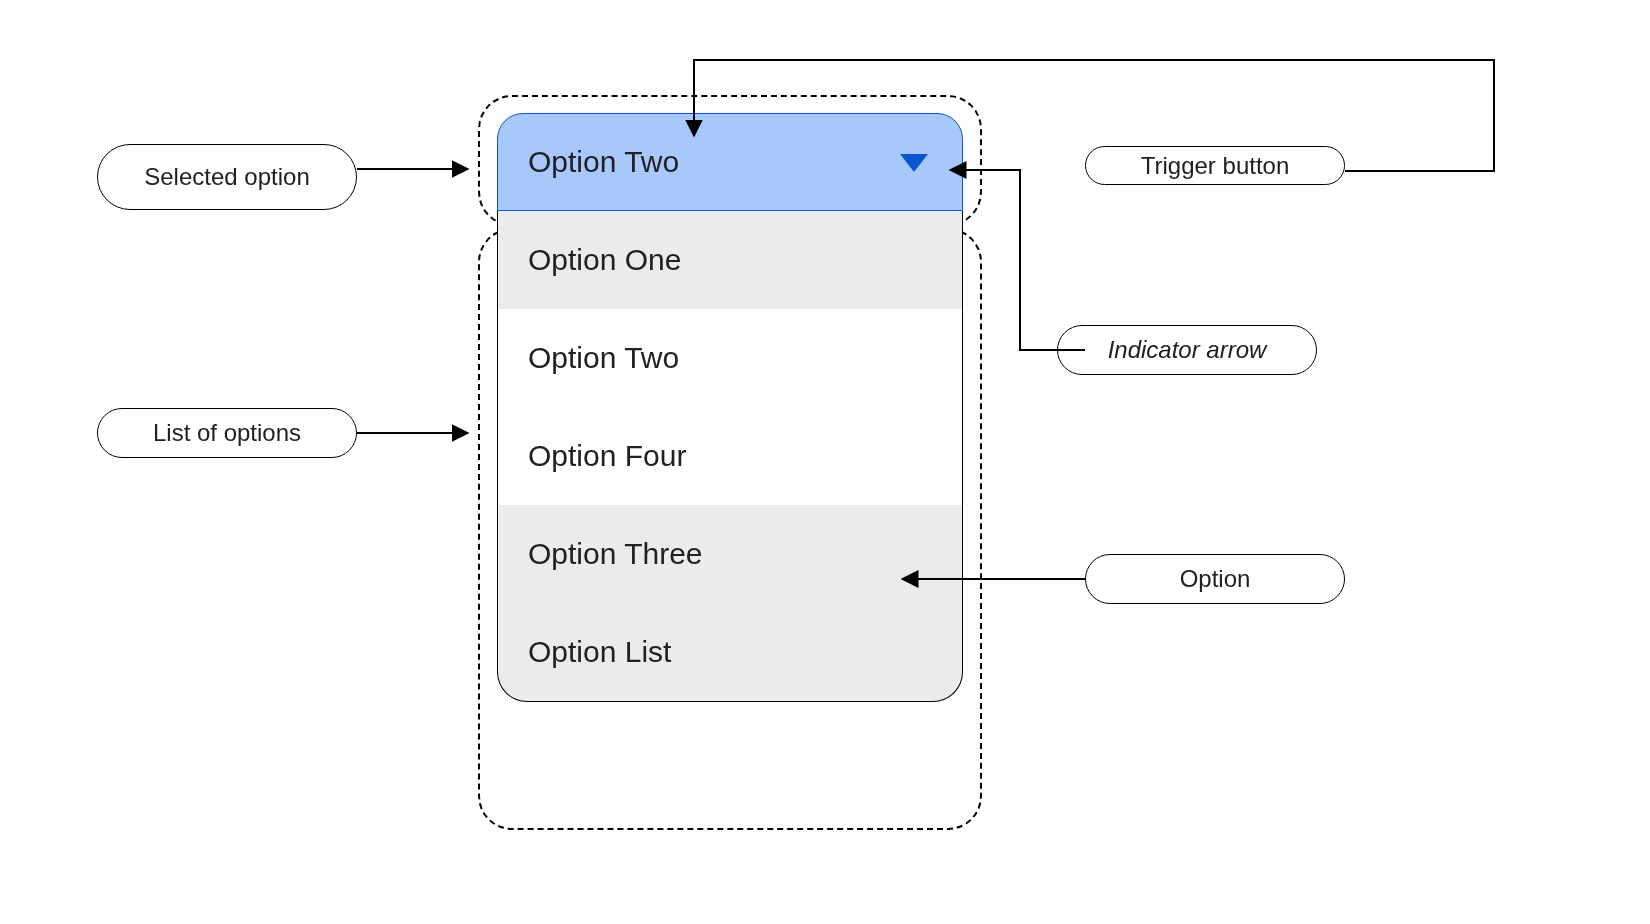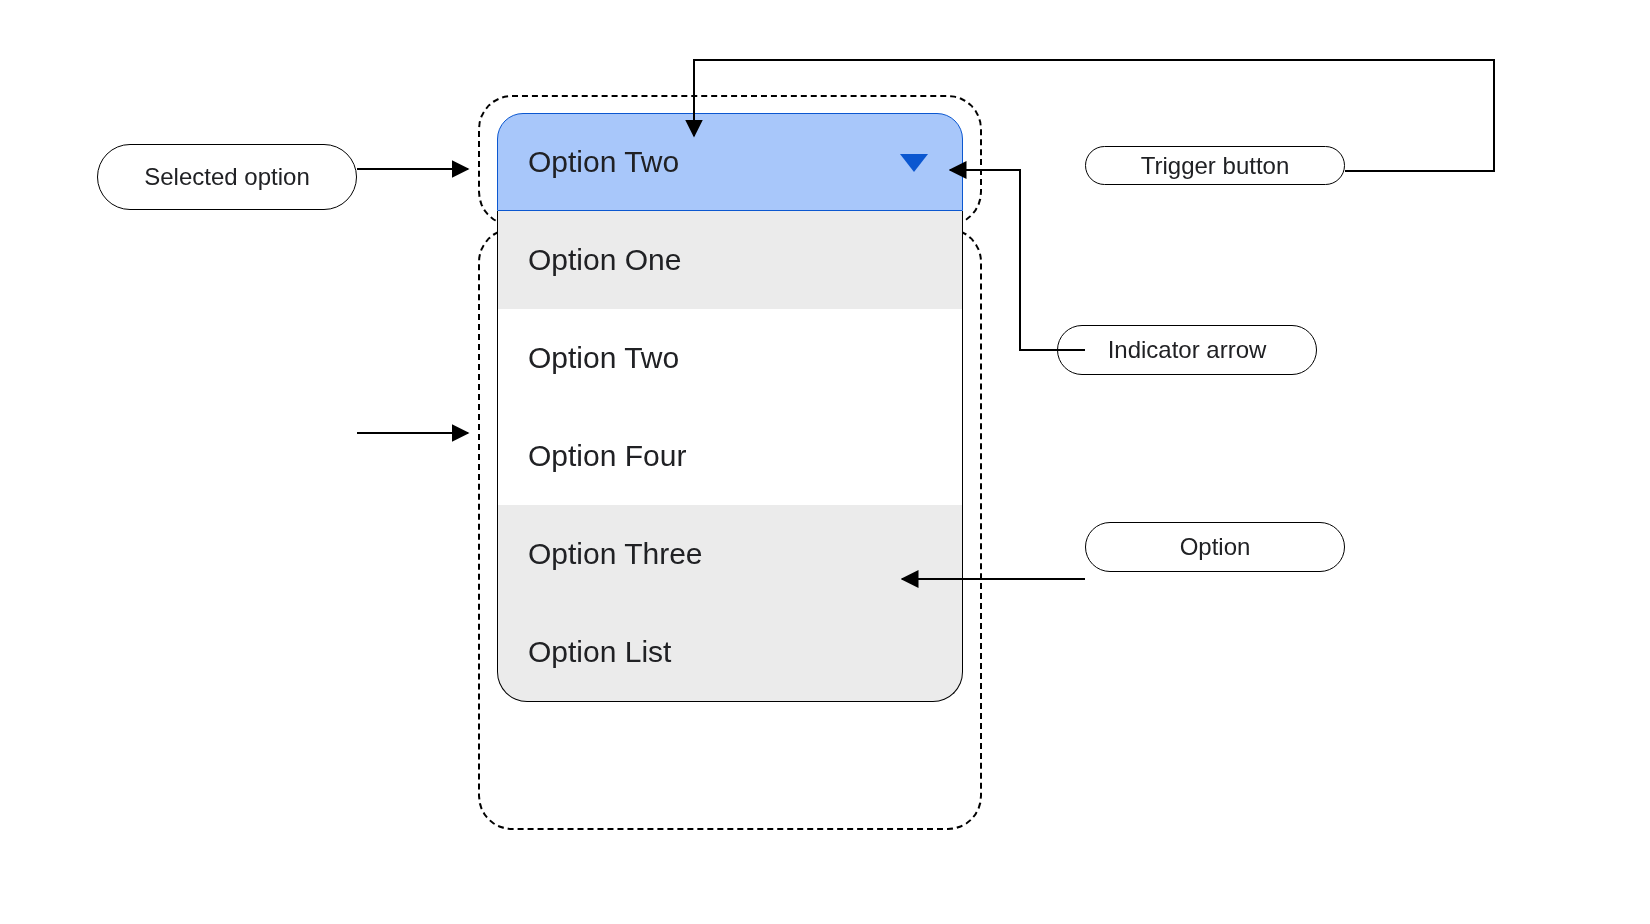--- a/index.html
+++ b/index.html
@@ -128,28 +128,31 @@
         <span>Option Three</span>
       </div>
     <div class="opt">
         <span>Option List</span>
       </div>
   </div>
 
   <div class="pill" style="left:97px; top:144px; width:260px; height:66px;">
     <span>Selected option</span>
   </div>
+  <div class="pill" style="left:97px; top:408px; width:260px; height:50px;">
+    <span>List of options</span>
+  </div>
 
   <div class="pill" style="left:1085px; top:146px; width:260px; height:39px;">
     <span>Trigger button</span>
   </div>
-  <div class="pill" style="left:1057px; top:325px; width:260px; height:50px;">
+  <div class="pill" style="left:1057px; top:325px; width:260px; height:50px;font-style:italic;">
     <span>Indicator arrow</span>
   </div>
-  <div class="pill" style="left:1085px; top:522px; width:260px; height:50px;">
+  <div class="pill" style="left:1085px; top:554px; width:260px; height:50px;">
     <span>Option</span>
   </div>
 
   <svg class="connectors">
     <defs>
       <marker id="arrow" viewBox="0 0 12 12" refX="11" refY="6" markerWidth="9" markerHeight="9" orient="auto-start-reverse">
         <path d="M0,0 L12,6 L0,12 z" fill="#000"></path>
       </marker>
     </defs>
 

